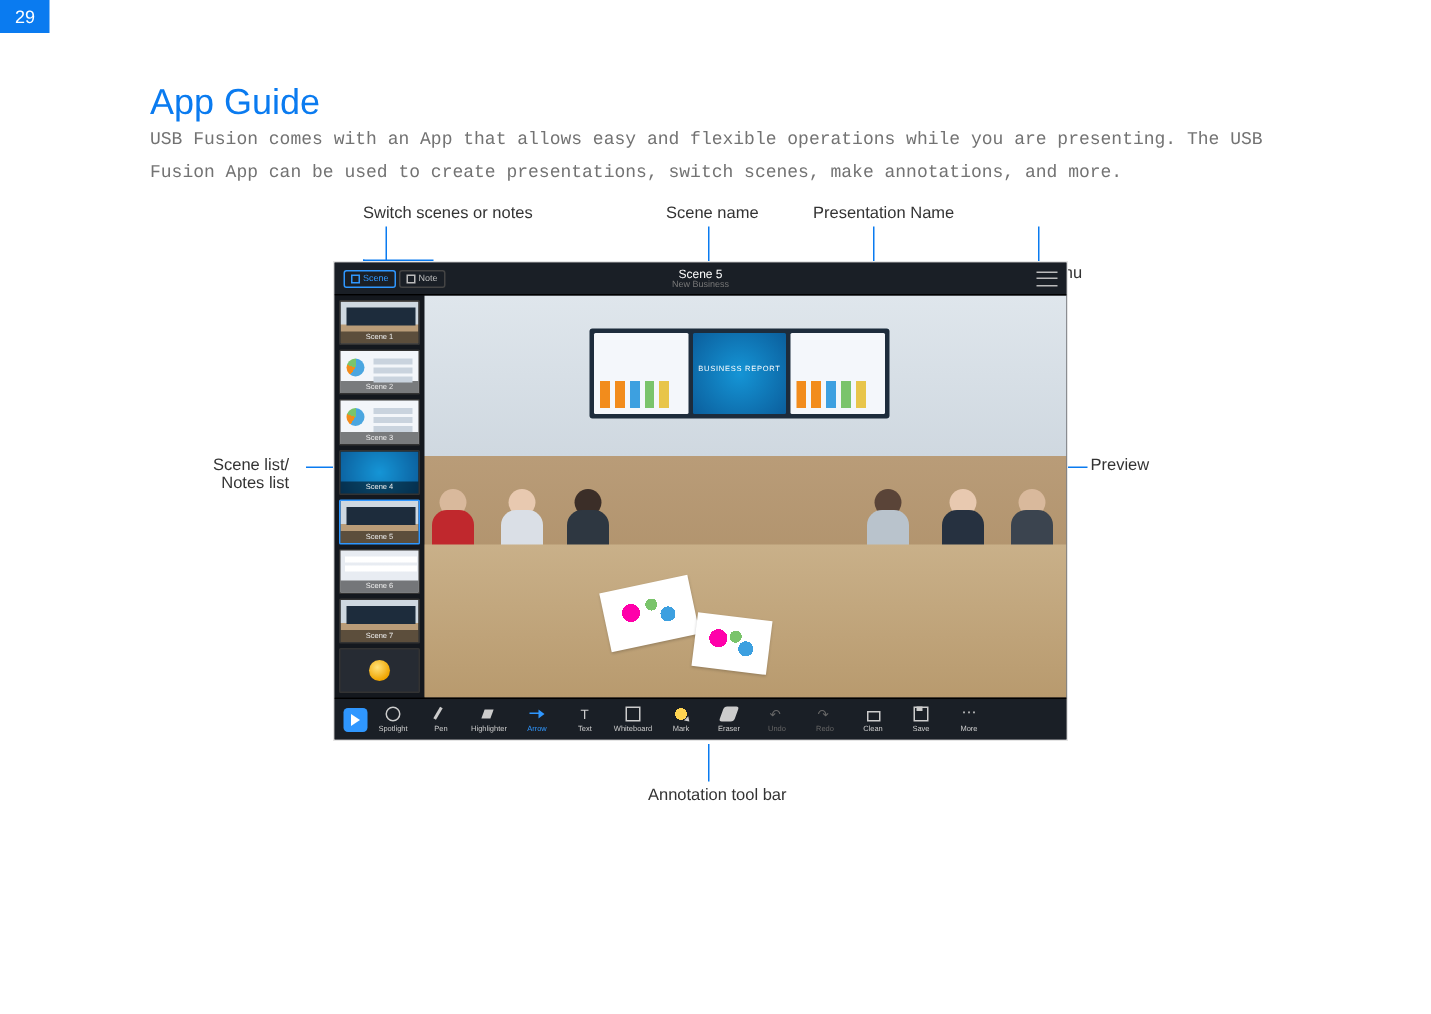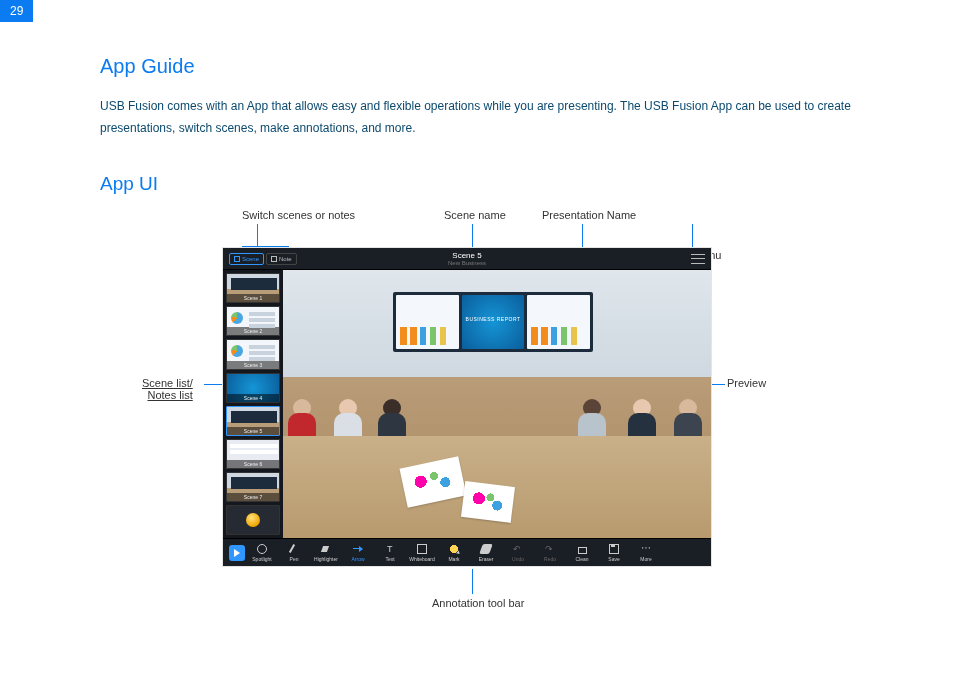--- a/index.html
+++ b/index.html
@@ -21,52 +21,52 @@
   }
   .content {
     position: absolute;
     left: 100px;
     top: 55px;
     right: 70px;
   }
   h1 {
     color: #0a7bf0;
     font-weight: 400;
-    font-size: 20px;
-    margin-bottom: 18px;
+    font-size: 24px;
   }
   h2 {
     color: #0a7bf0;
     font-weight: 400;
     font-size: 19px;
     margin-top: 34px;
     margin-bottom: 14px;
   }
   .intro {
     font-size: 12px;
     line-height: 1.8;
-    color: #0c4a6e;
+    color: #737373;
+    font-family: Liberation Mono, monospace;
   }
   .diagram-wrap {
     position: relative;
     margin: 10px auto 0 auto;
     width: 560px;
     height: 400px;
   }
   .callout {
     position: absolute;
     font-size: 11px;
     color: #333;
     white-space: nowrap;
   }
   .cl-switch { left: 30px; top: 0; }
   .cl-scene  { left: 232px; top: 0; }
   .cl-pres   { left: 330px; top: 0; text-align: center; }
   .cl-menu   { left: 455px; top: 0; margin-top: 40px; }
-  .cl-list   { left: -70px; top: 168px; text-align: right; text-decoration: underline; }
+  .cl-list   { left: -70px; top: 168px; text-align: right; }
   .cl-prev   { left: 515px; top: 168px; }
   .cl-tool   { left: 220px; bottom: 0; margin-top: 40px; }
 
   .leader {
     position: absolute;
     background: #0a7bf0;
   }
   .leader-v { width: 1px; }
   .leader-h { height: 1px; }
 
@@ -275,21 +275,20 @@
                linear-gradient(#fff,#fff) 0 6px/100% 4px no-repeat;}
 </style>
 </head>
 <body>
 
 <div class="page-tab">29</div>
 
 <div class="content">
   <h1>App Guide</h1>
   <p class="intro">USB Fusion comes with an App that allows easy and flexible operations while you are presenting. The USB Fusion App can be used to create presentations, switch scenes, make annotations, and more.</p>
-  <h2>App UI</h2>
 
   <div class="diagram-wrap">
 
     <span class="callout cl-switch">Switch scenes or notes</span>
     <span class="callout cl-scene">Scene name</span>
     <span class="callout cl-pres">Presentation Name</span>
     <span class="callout cl-menu">Main Menu</span>
     <span class="callout cl-list" style="white-space:pre;">Scene list/
 Notes list</span>
     <span class="callout cl-prev">Preview</span>

